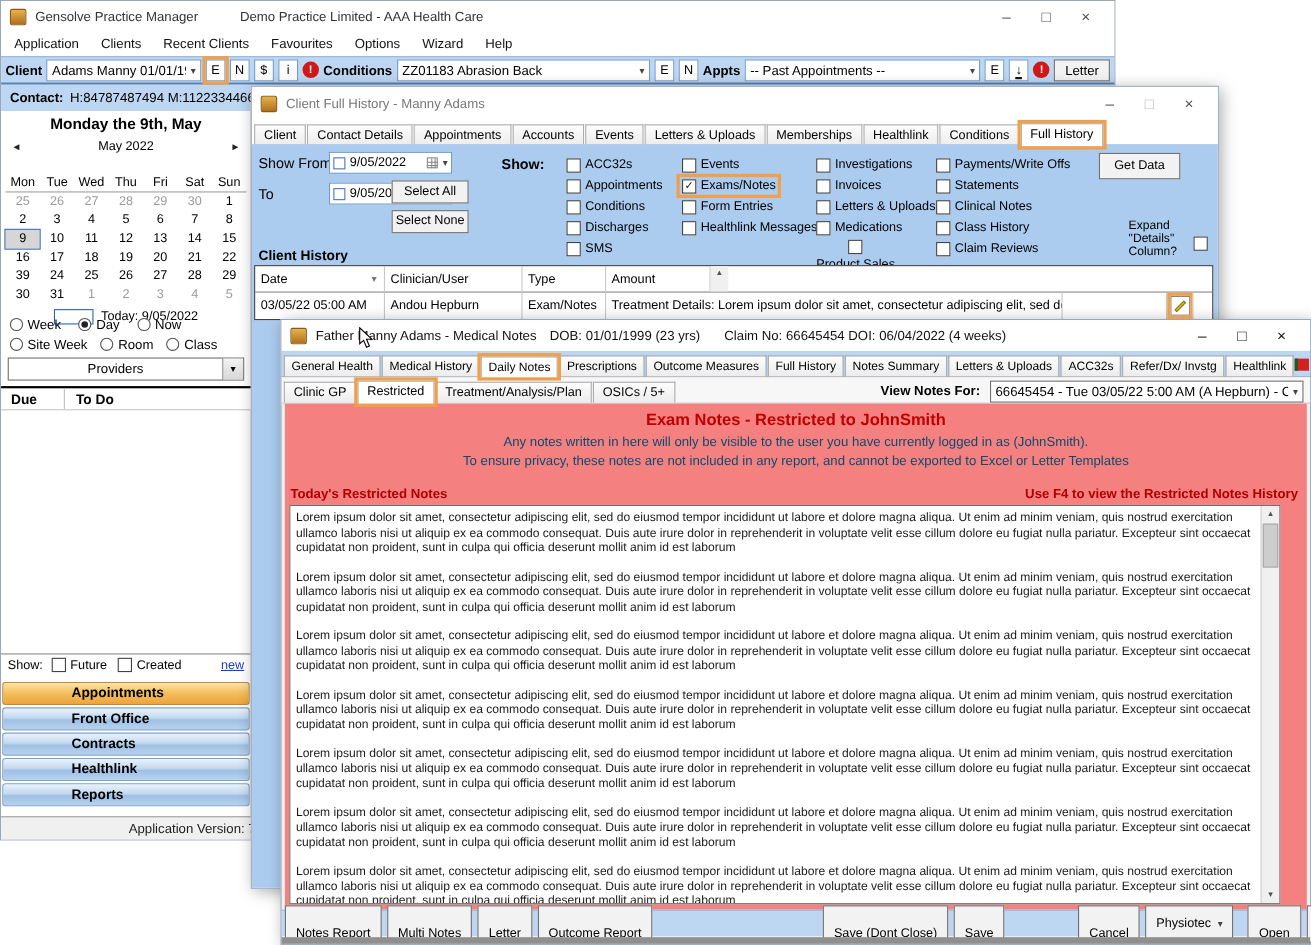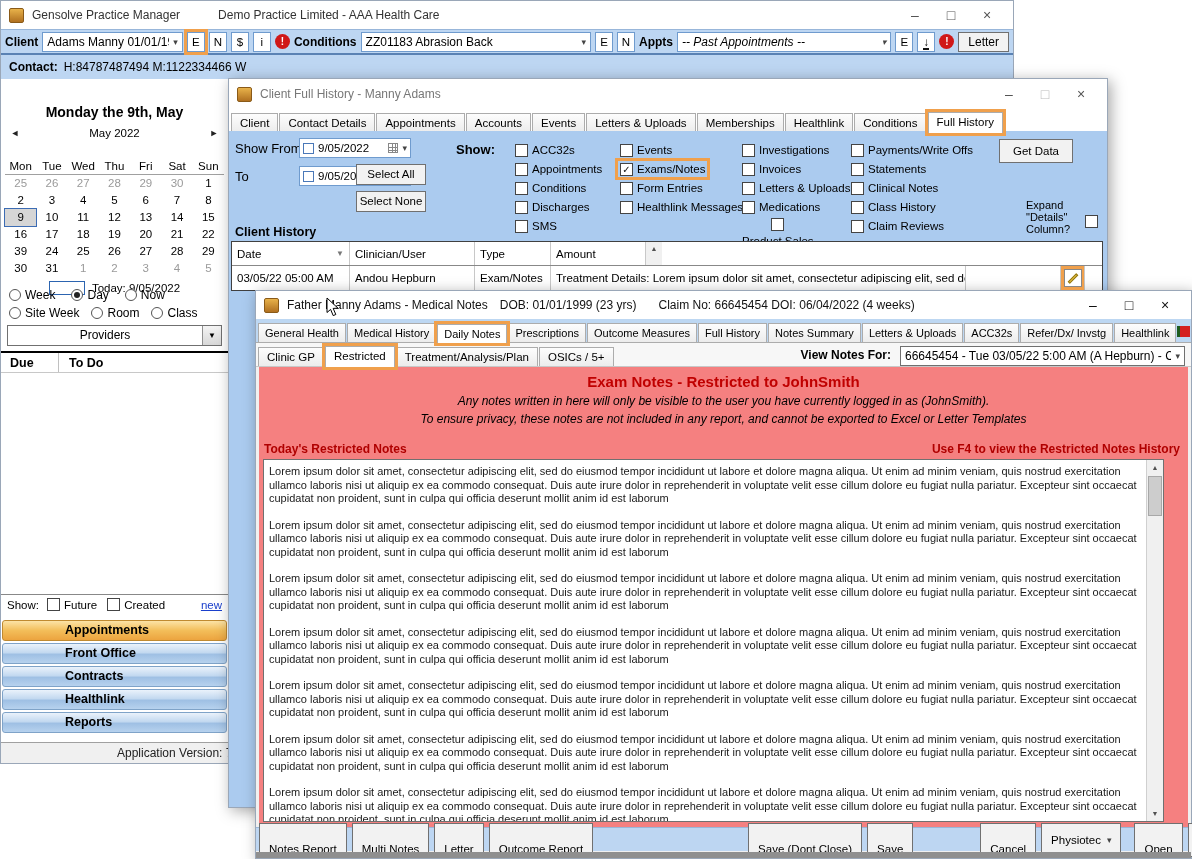--- a/index.html
+++ b/index.html
@@ -117,21 +117,21 @@
   #nw-tabs-strip .tab { font-size:11px; padding:3px 6px; }
   .flag-ic { margin-left:auto; margin-right:14px; margin-bottom:5px; width:13px; height:11px; background:#D42020;
     border-left:3px solid #1E5C1E; flex:none; }
   #nw-subtab-strip { position:absolute; top:52px; left:0; right:0; height:24px; background:#F7F7F7;
     display:flex; align-items:flex-end; border-bottom:1px solid #C8C8C8; padding-left:2px; }
   #nw-subtab-strip .tab { font-size:11.5px; }
   #view-notes-label { position:absolute; right:300px; top:57px; font-weight:bold; font-size:12px; }
   #view-notes-combo { position:absolute; right:6px; top:55px; width:285px; height:20px; border-color:#707070; }
   #pink-panel { position:absolute; top:76px; left:3px; right:3px; bottom:31px; background:#F58080; }
   #rn-heading { text-align:center; margin-top:6px; font-weight:bold; font-size:15px; color:#C00000; }
-  .rn-sub { text-align:center; font-size:12px; color:#000000; margin-top:4px;font-style:italic; }
+  .rn-sub { text-align:center; font-size:12px; color:#0c4a6e; margin-top:4px; }
   #rn-labels { display:flex; justify-content:space-between; margin-top:16px; padding:0 8px 0 5px;
     font-weight:bold; font-size:12px; color:#B00000; }
   #notes-text { position:absolute; left:4px; top:92px; right:24px; bottom:5px; background:#fff;
     border:1px solid #707070; padding:5px 22px 5px 5px; overflow:hidden; font-size:11px; line-height:13.5px; color:#1A1A1A; }
   .npara { margin-bottom:13px; }
   #notes-scroll { position:absolute; right:0; top:0; bottom:0; width:17px; background:#F0F0F0;
     border-left:1px solid #D0D0D0; }
   .ns-arrow { position:absolute; left:0; right:0; text-align:center; font-size:7px; color:#505050; height:15px; line-height:15px; }
   #ns-up { top:0; } #ns-down { bottom:0; }
   #ns-thumb { position:absolute; left:1px; right:1px; top:16px; height:40px; background:#CDCDCD; border:1px solid #A8A8A8; }
@@ -154,20 +154,29 @@
   <div class="titlebar">
     <span class="app-icon"></span>
     <span class="title-text">Gensolve Practice Manager</span>
     <span class="title-text" style="margin-left:30px;">Demo Practice Limited - AAA Health Care</span>
     <span class="win-controls">
       <span class="win-btn">–</span>
       <span class="win-btn">□</span>
       <span class="win-btn">×</span>
     </span>
   </div>
+  <div id="menubar">
+      <div class="menu-item">Application</div>
+      <div class="menu-item">Clients</div>
+      <div class="menu-item">Recent Clients</div>
+      <div class="menu-item">Favourites</div>
+      <div class="menu-item">Options</div>
+      <div class="menu-item">Wizard</div>
+      <div class="menu-item">Help</div>
+    </div>
   <div id="client-toolbar">
     <span class="bold">Client</span>
     <span class="combo" style="width:148px;">
       <span class="val">Adams Manny 01/01/1999</span>
       <span class="chev">▾</span>
     </span>
     <span id="client-btns" style="display:flex;gap:4px;">
         <span class="tbtn hl">E</span>
         <span class="tbtn">N</span>
         <span class="tbtn">$</span>
@@ -177,21 +186,21 @@
     <span class="bold">Conditions</span>
     <span class="combo" style="width:243px;">
       <span class="val">ZZ01183 Abrasion Back</span>
       <span class="chev">▾</span>
     </span>
     <span id="conditions-btns" style="display:flex;gap:4px;">
         <span class="tbtn">E</span>
         <span class="tbtn">N</span>
       </span>
     <span class="bold">Appts</span>
-    <span class="combo" style="width:226px;font-style:italic;">
+    <span class="combo" style="width:226px;">
       <span class="val">-- Past Appointments --</span>
       <span class="chev">▾</span>
     </span>
     <span id="appts-btns" style="display:flex;gap:4px;">
         <span class="tbtn">E</span>
       </span>
     <span class="tbtn"><span class="dl-glyph">↓</span></span>
     <span class="warn">!</span>
     <span class="push-btn">Letter</span>
   </div>

